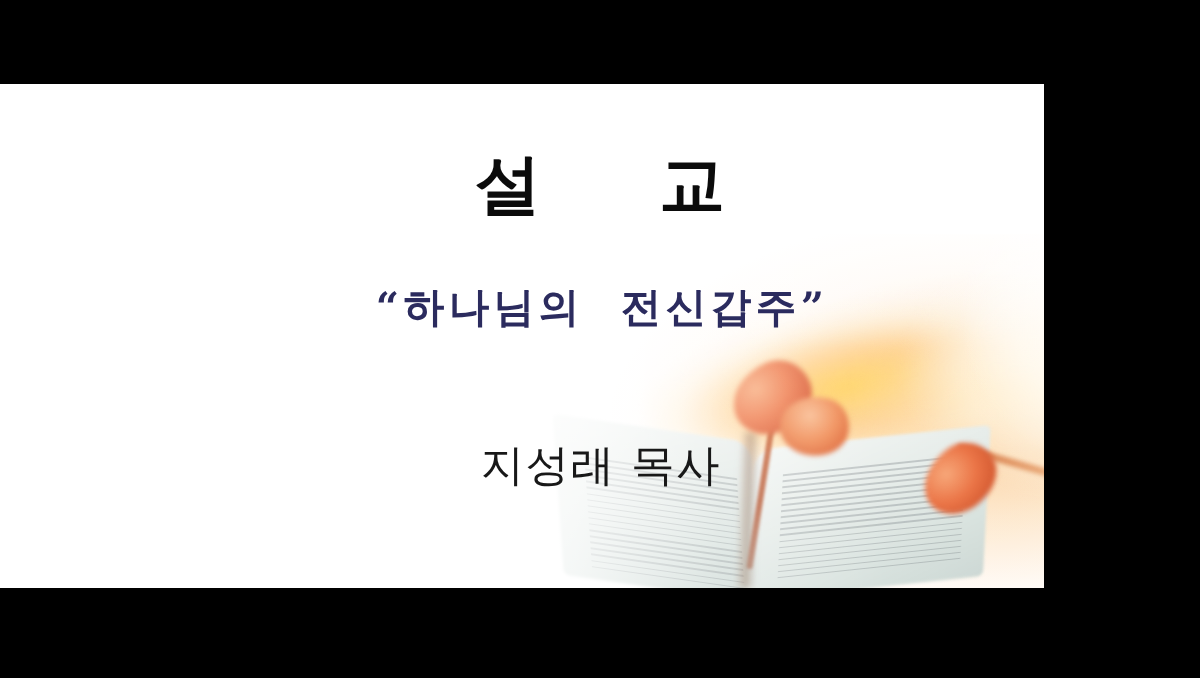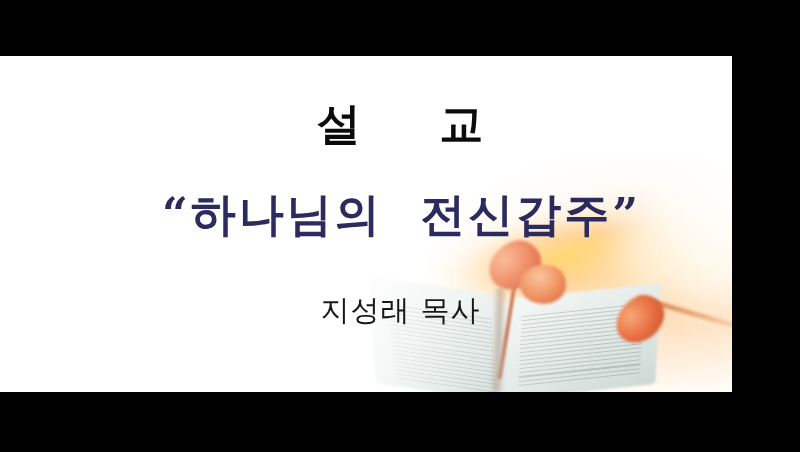--- a/index.html
+++ b/index.html
@@ -11,21 +11,20 @@
   body {
     font-family: "DejaVu Sans", "Liberation Sans", sans-serif;
   }
 
   #slide {
     position: relative;
     width: 696px;
     height: 452px;
     overflow: hidden;
     background: #701a75;
-    padding-left: 36px;
   }
 
   
   .letterbox {
     position: absolute;
     left: 0;
     width: 800px;
     background: #000000;
     z-index: 40;
   }
@@ -258,21 +257,21 @@
     font-size: 44px;
     font-weight: 700;
     color: #0b0b0b;
     letter-spacing: 16px;
     text-indent: 16px;
   }
 
   #subtitle {
     top: 136px;
     font-family: "DejaVu Serif", "Liberation Serif", serif;
-    font-size: 45px;
+    font-size: 27px;
     font-weight: 700;
     color: #2b2b5e;
     letter-spacing: 3px;
     text-indent: 3px;
     text-align: center;
   }
 
   #speaker {
     top: 240px;
     font-family: "DejaVu Sans", "Liberation Sans", sans-serif;

